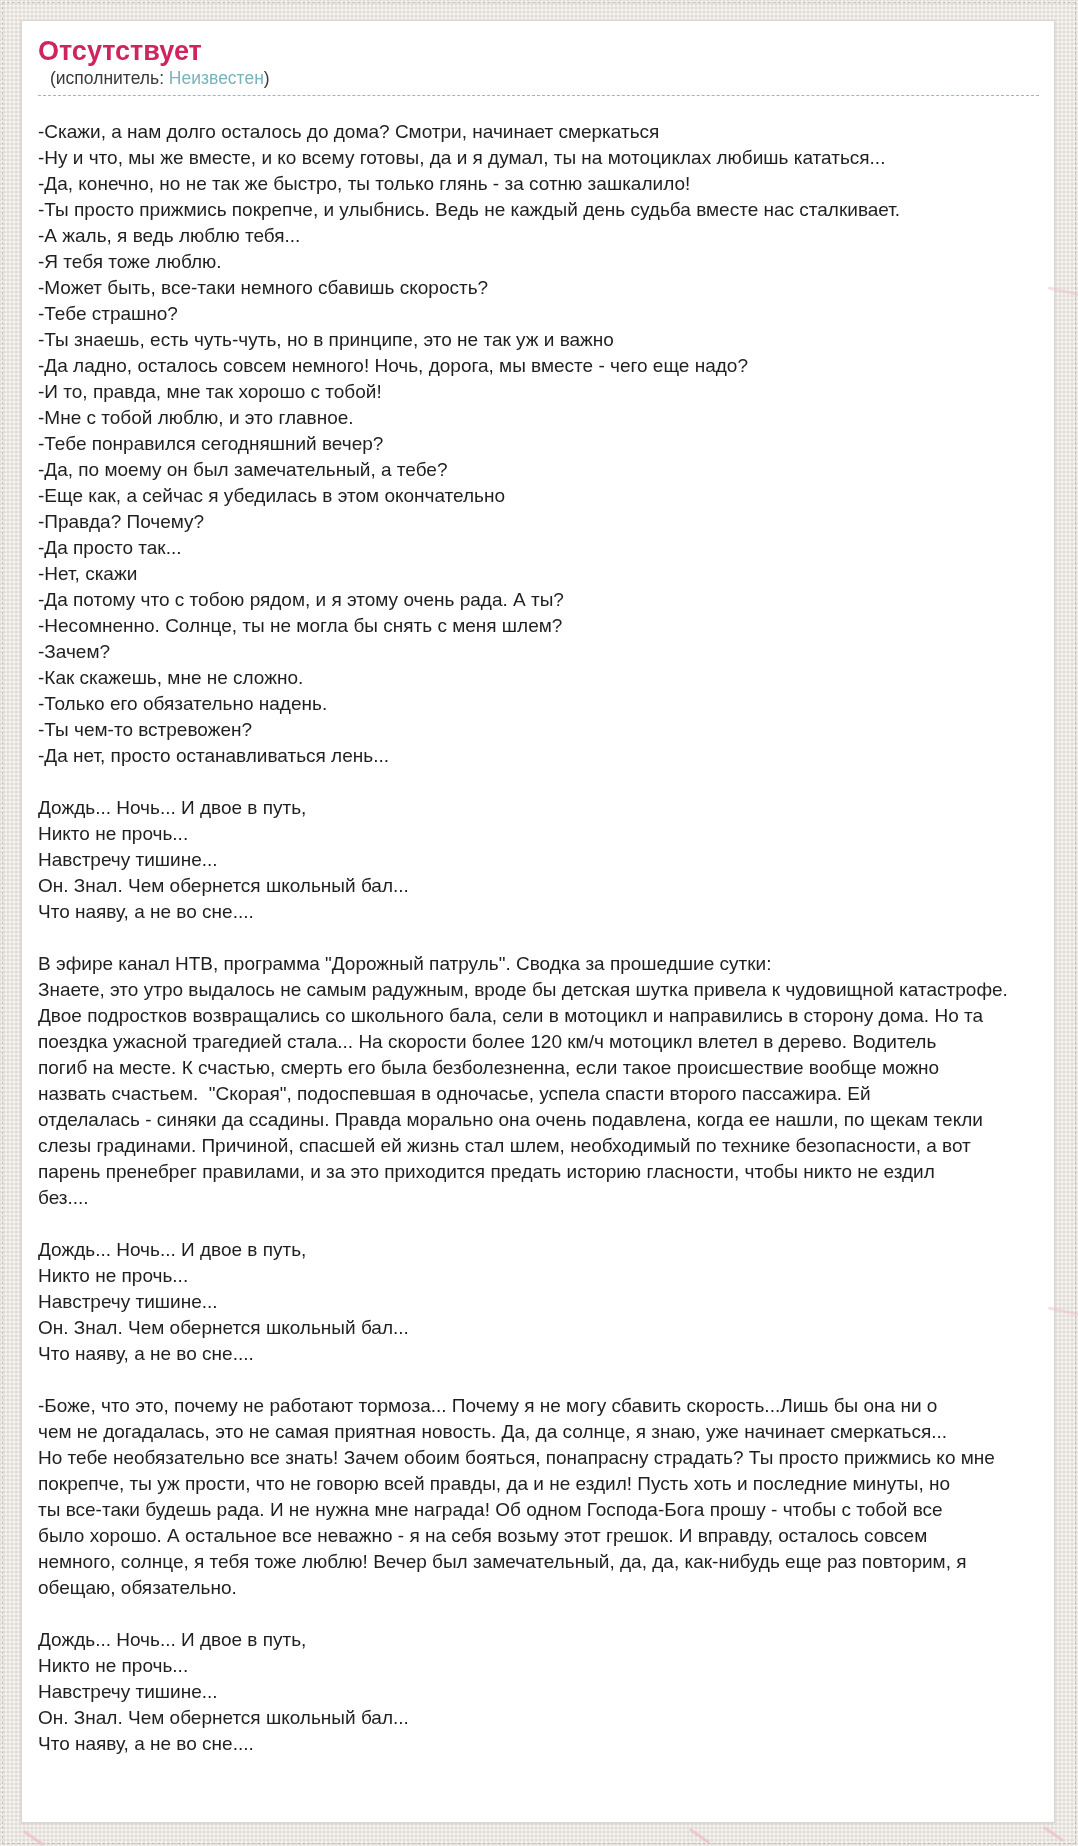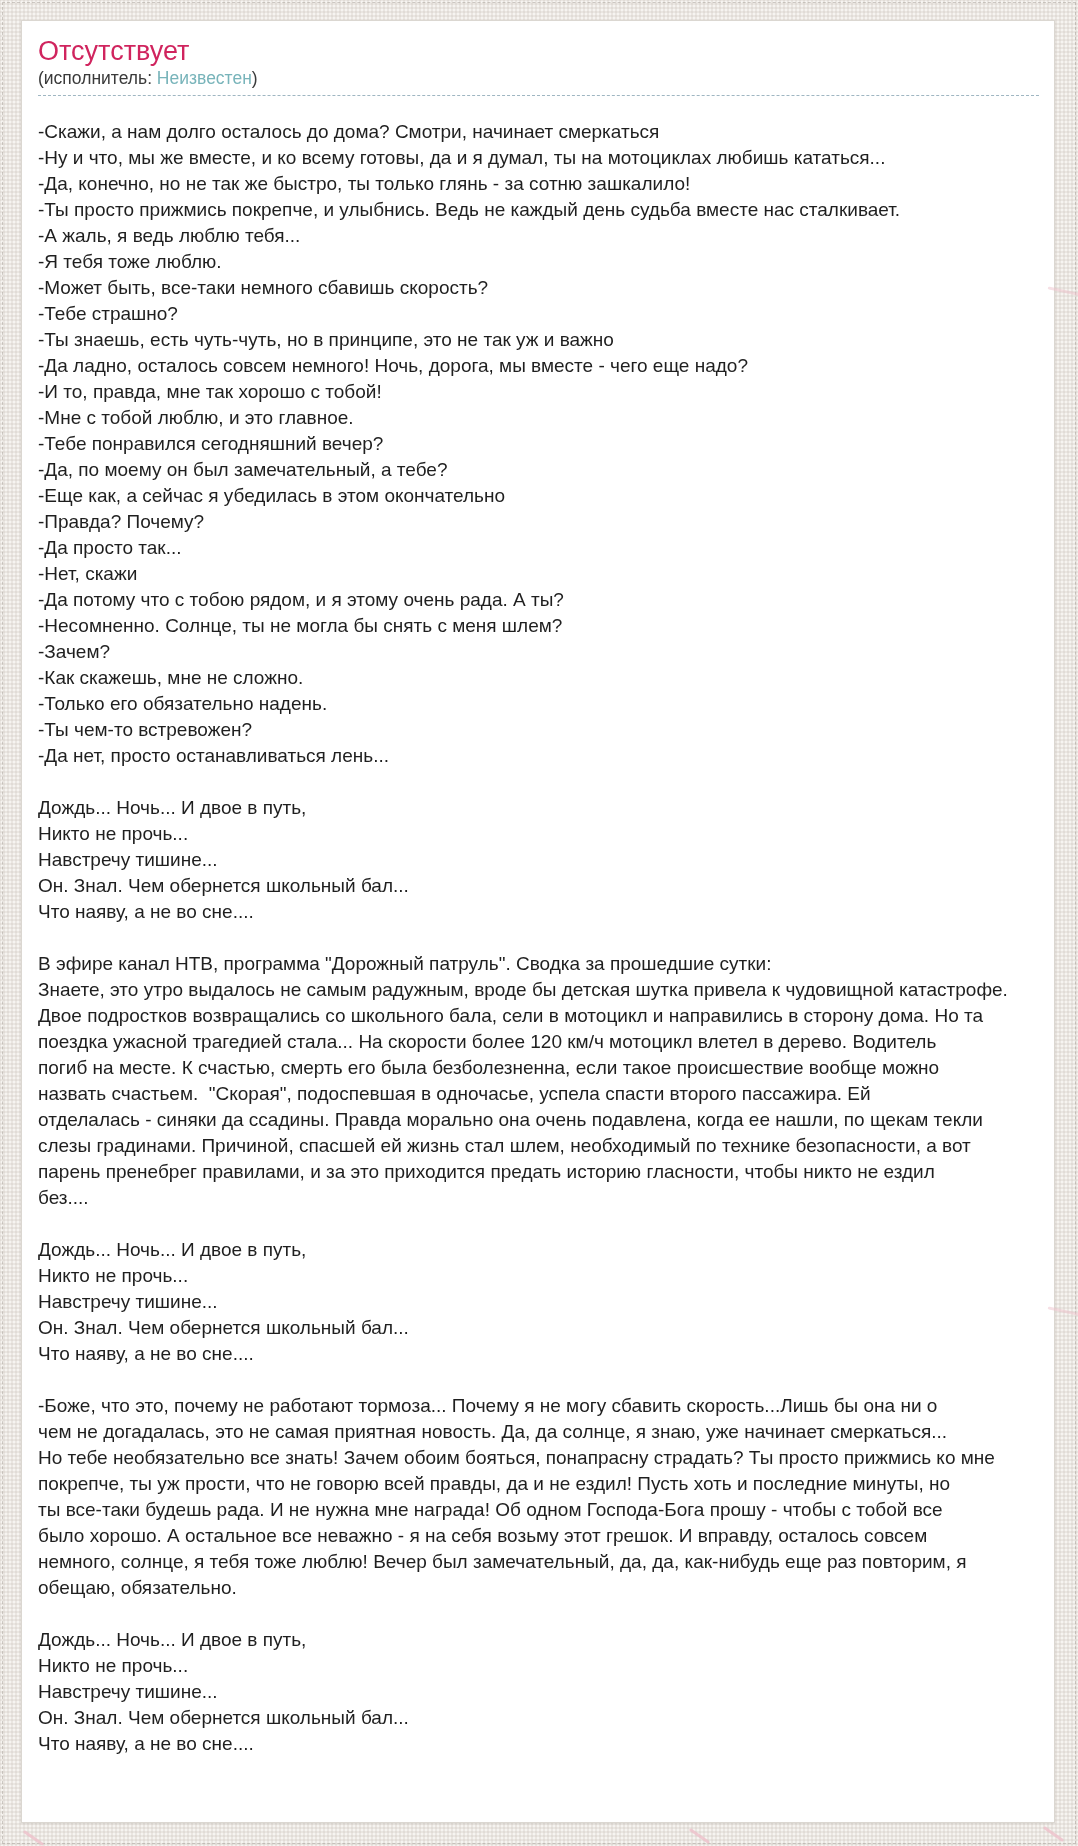--- a/index.html
+++ b/index.html
@@ -45,28 +45,29 @@
     padding: 14px 15px 0 16px;
   }
   .header {
     border-bottom: 1px dashed var(--divider-color);
     padding-bottom: 6px;
   }
   .song-title {
     margin: 0;
     font-size: 27px;
     line-height: 32px;
-    font-weight: 400;
+    font-weight: 700;
     color: var(--title-color);
   }
   .artist-line {
     margin-top: 1px;
     font-size: 17.5px;
     line-height: 21px;
     color: var(--subtitle-color);
+    margin-left: 12px;
   }
   .artist-line span, .artist-line a { white-space: pre; }
   .artist-link {
     color: var(--artist-link-color);
     text-decoration: none;
     cursor: pointer;
   }
   .lyrics {
     margin-top: 23px;
     font-size: 19px;

